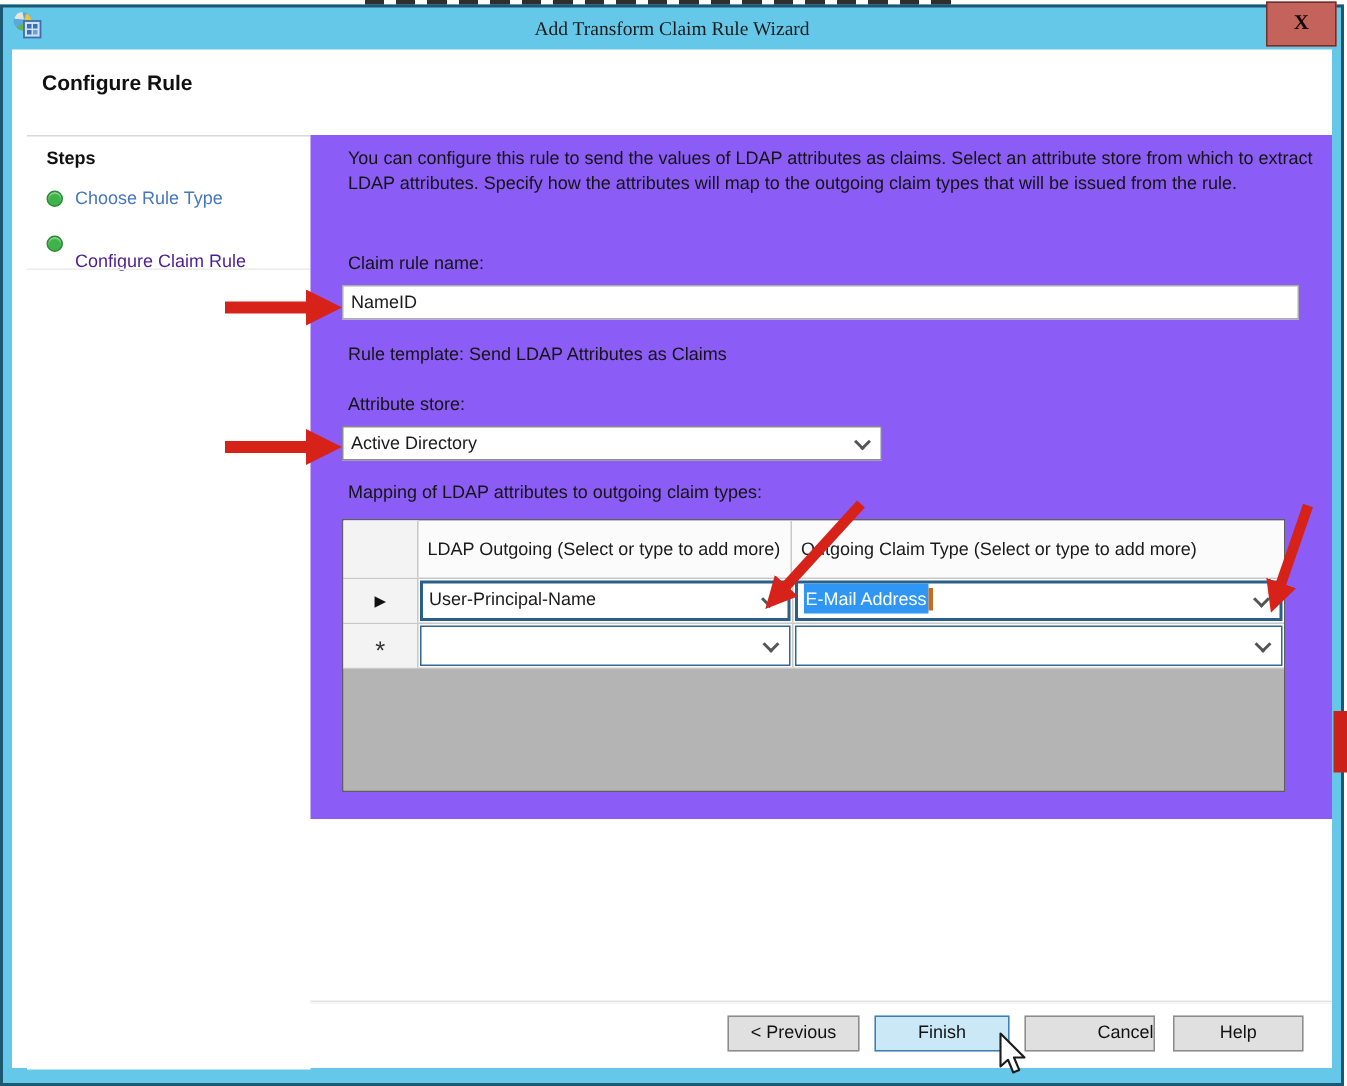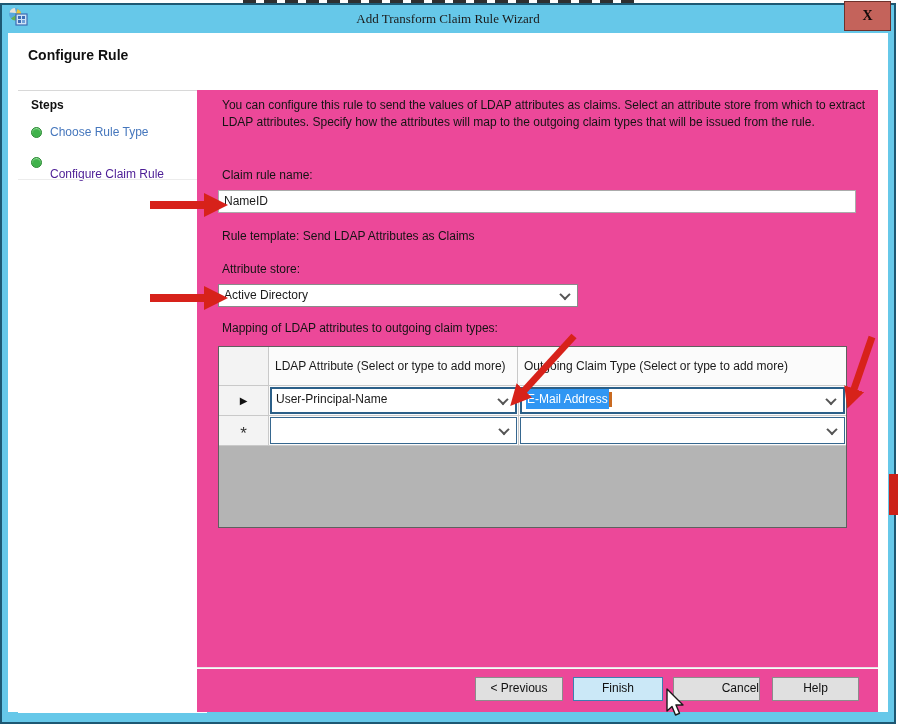--- a/index.html
+++ b/index.html
@@ -30,21 +30,21 @@
   .step-item{position:absolute;left:13px;height:18px;display:flex;align-items:center;gap:8px;}
   .step-item.i0{top:32px;}
   .step-item.i1{top:62px;}
   .step-dot{width:9px;height:9px;border-radius:50%;background:#3fb24a;border:1px solid #2c8a35;
             box-shadow:inset 0 1px 1px #9fe0a4;}
   .step-label{white-space:nowrap;}
   .step-item.i0 .step-label{color:#4677bd;}
   .step-item.i1 .step-label{color:#4c1d95;margin-top:24px;}
   .side-divider{position:absolute;left:0;right:0;top:88px;height:1px;background:#ececec;}
 
-  .main{position:absolute;left:189px;top:57px;width:681px;height:622px;background:#ec4899;}
+  .main{position:absolute;left:199px;top:57px;width:681px;height:456px;background:#8b5cf6;}
   .desc{position:absolute;left:25px;top:7px;width:652px;line-height:17px;color:#141414;}
   .field-label{position:absolute;left:25px;white-space:nowrap;color:#141414;text-align:right;}
   .lbl-claim{top:78px;} .lbl-template{top:139px;} .lbl-store{top:172px;} .lbl-mapping{top:231px;}
 
   .text-input{position:absolute;left:21px;top:100px;width:638px;height:23px;box-sizing:border-box;
               background:#fff;border:1px solid #ababab;line-height:21px;padding-left:5px;}
   .combo{position:absolute;left:21px;top:194px;width:360px;height:23px;box-sizing:border-box;
          background:#fff;border:1px solid #8a8a8a;line-height:21px;padding-left:5px;cursor:default;}
   .chev{position:absolute;right:8px;top:50%;width:6px;height:6px;border-right:2px solid #555;
         border-bottom:2px solid #555;transform:translateY(-68%) rotate(45deg);}
@@ -139,21 +139,21 @@
         <div class="combo">
           <span>Active Directory</span>
           <span class="chev"></span>
         </div>
 
         <div class="field-label lbl-mapping">Mapping of LDAP attributes to outgoing claim types:</div>
 
         <div class="grid">
           <div class="g-row g-head">
             <div class="g-corner"></div>
-            <div class="g-h1">LDAP Attribute (Select or type to add more)</div>
+            <div class="g-h1">LDAP Outgoing (Select or type to add more)</div>
             <div class="g-h2">Outgoing Claim Type (Select or type to add more)</div>
           </div>
 
           <div class="g-row g-r">
             <div class="g-rowhdr">
               <span class="row-marker">▶</span>
             </div>
             <div class="g-c1">
               <div class="cell-combo focus2">
                 <span>User-Principal-Name</span>

